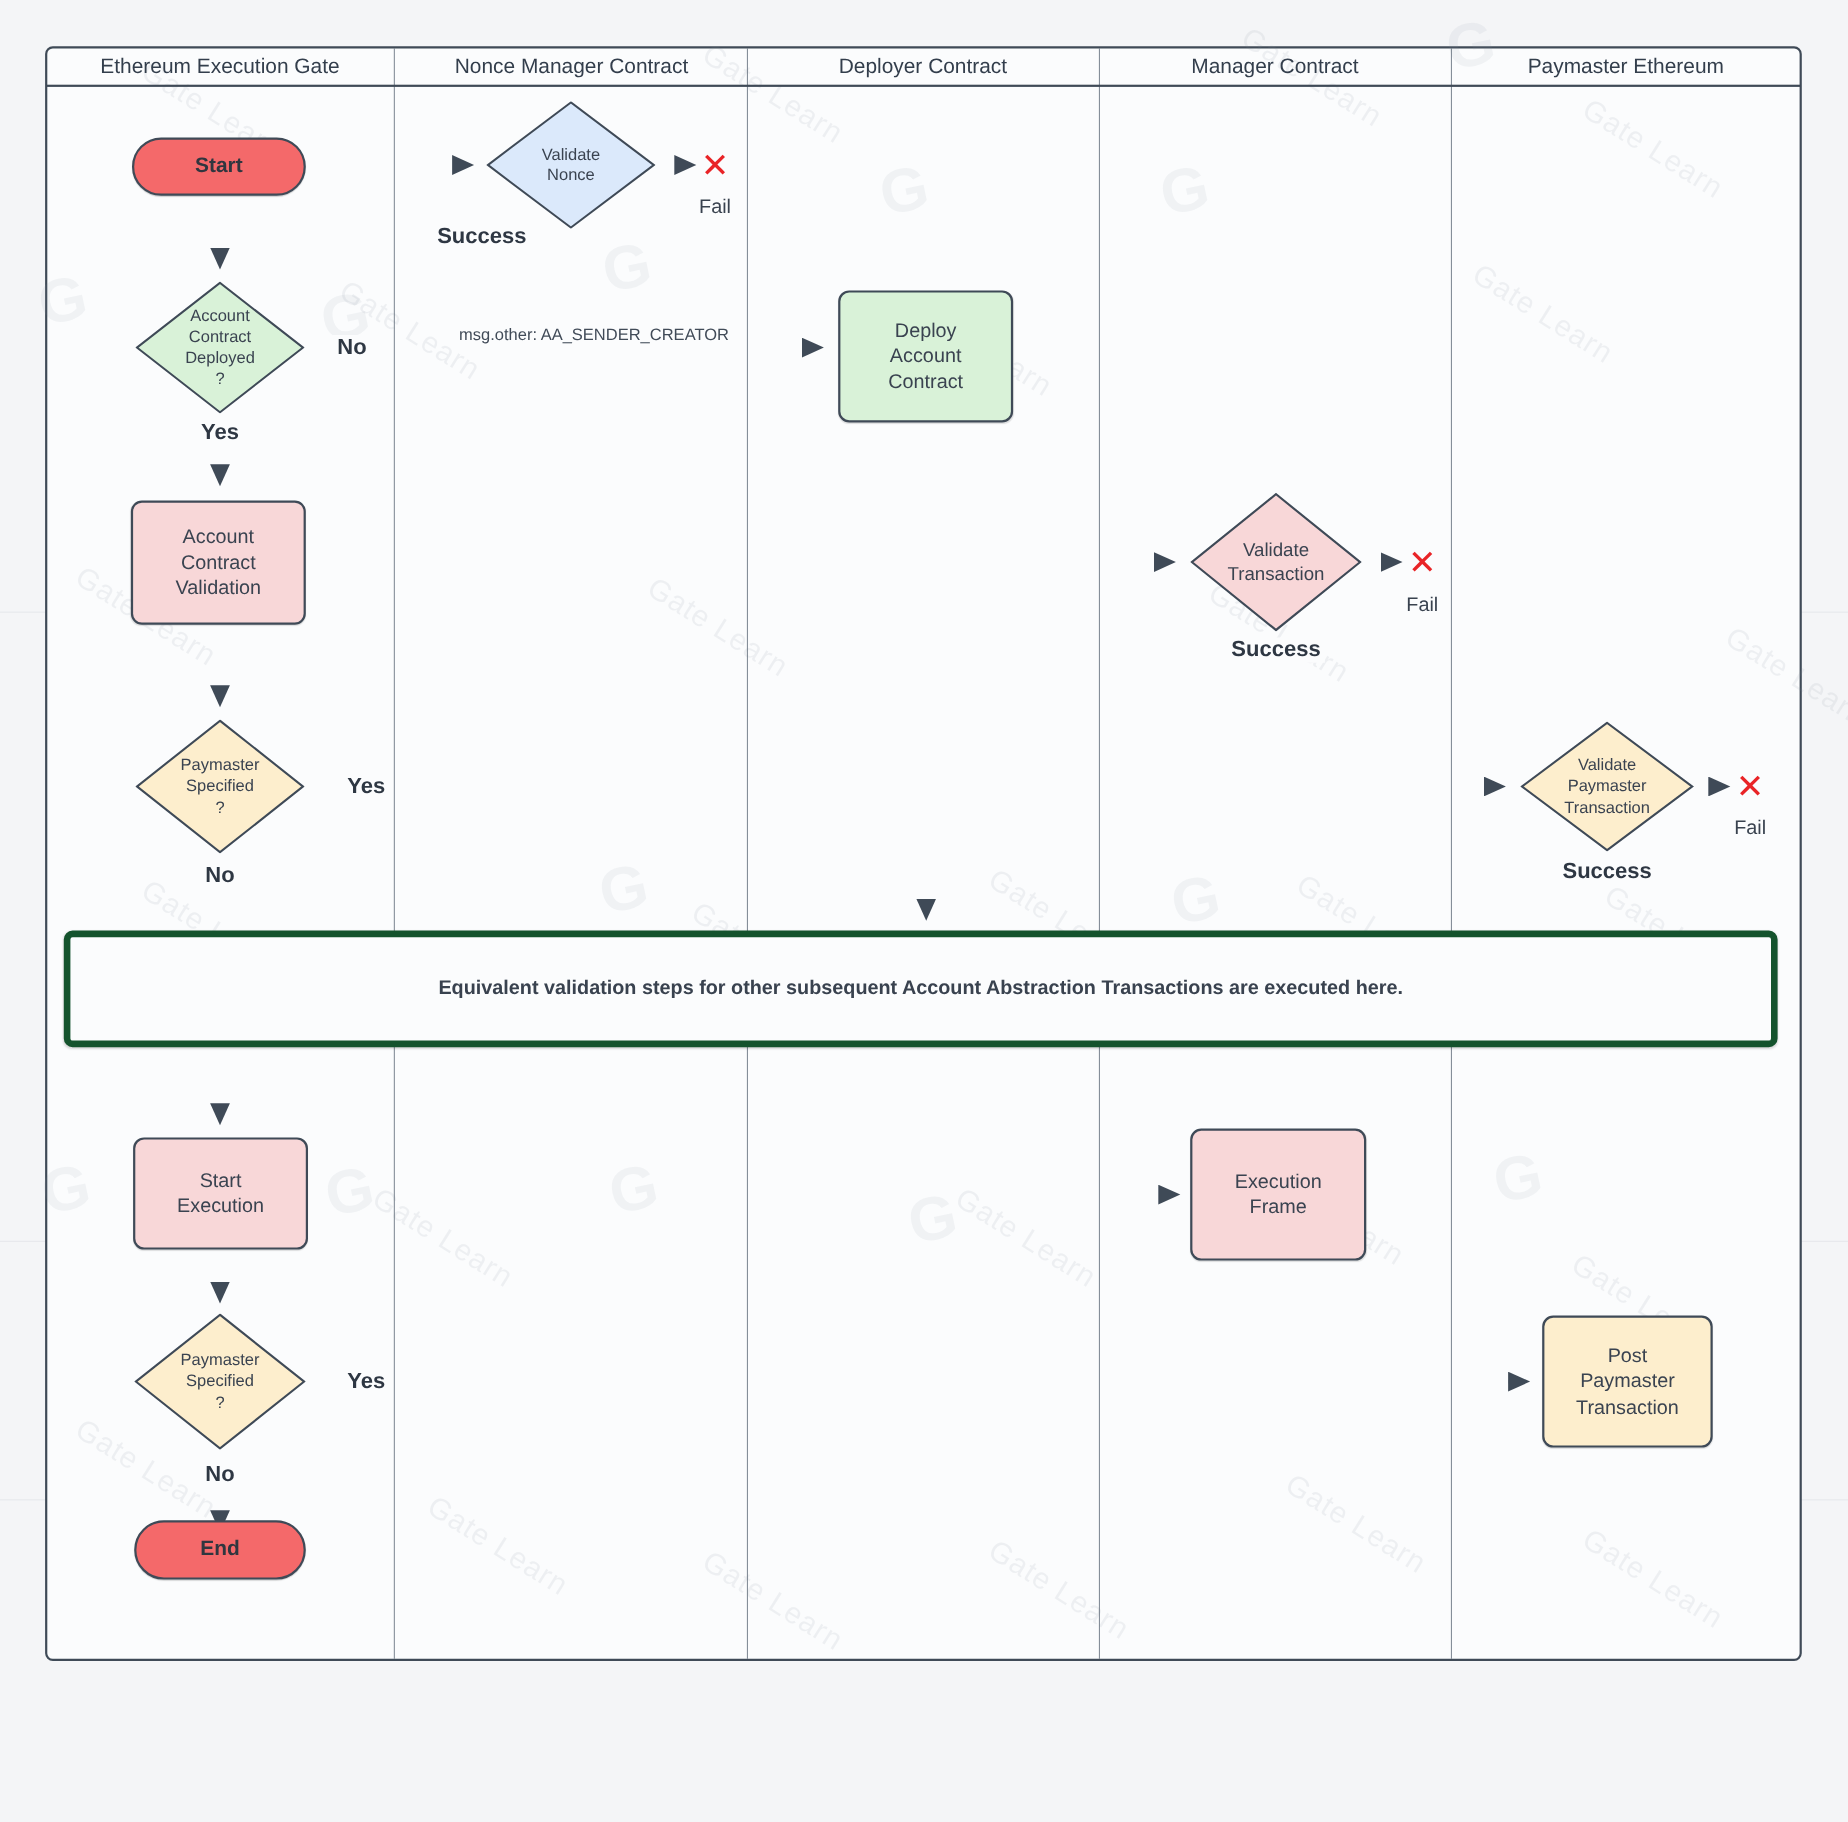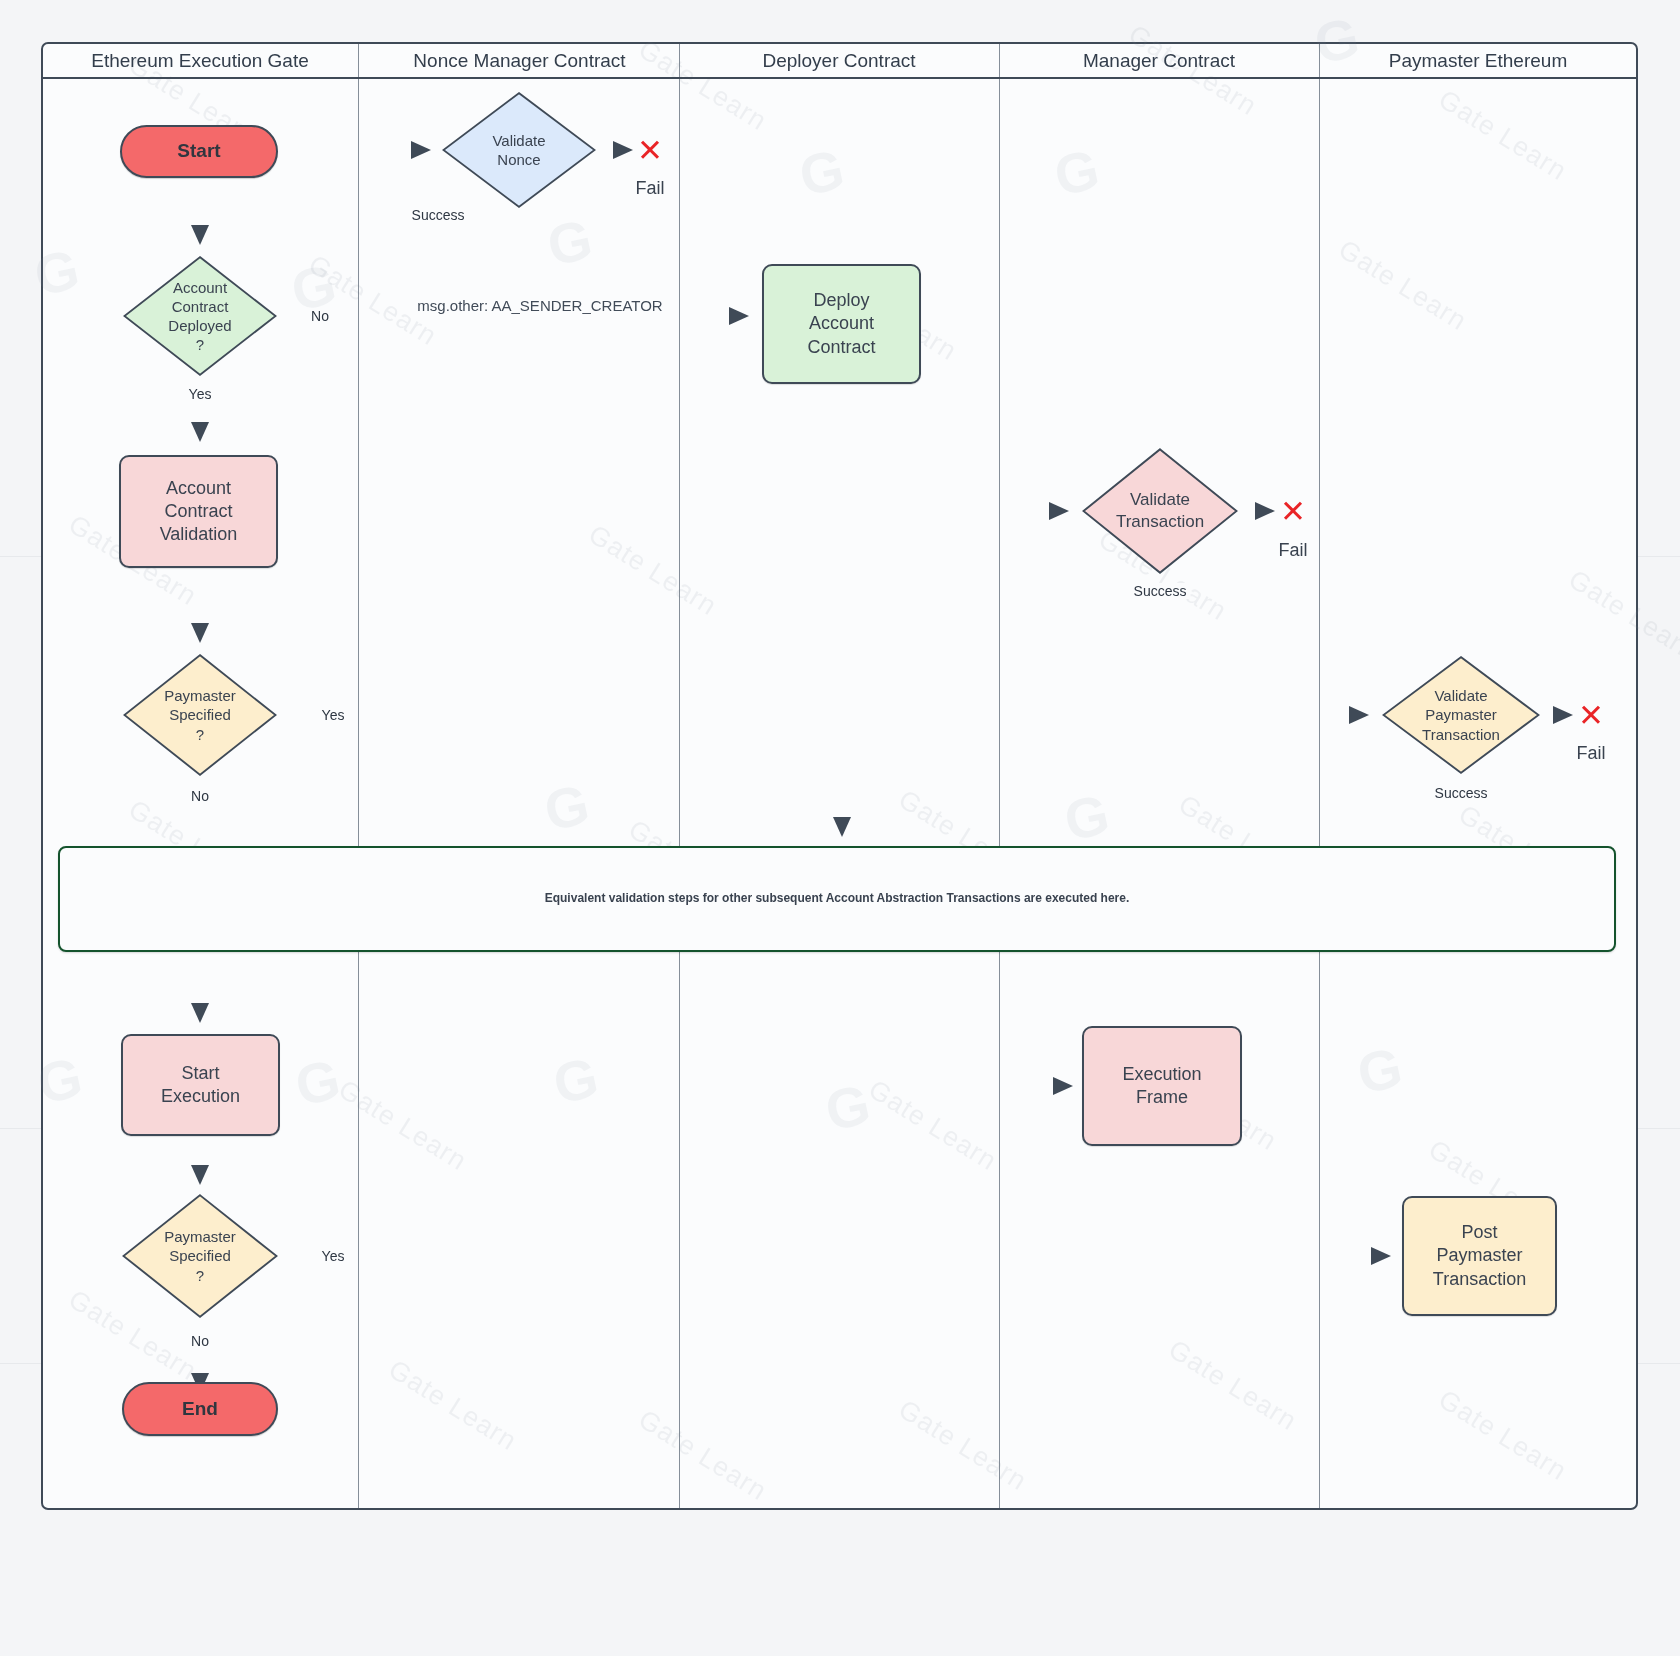--- a/index.html
+++ b/index.html
@@ -25,24 +25,24 @@
   
   .node{position:absolute;display:flex;align-items:center;justify-content:center;text-align:center;
     white-space:pre-line;box-sizing:border-box;line-height:1.28;}
   .pill{border:2px solid var(--stroke);border-radius:27px;background:var(--c-red);
     font-weight:bold;font-size:19px;color:#30363f;box-shadow:0 1px 1px rgba(0,0,0,.18);}
   .box{border:2px solid var(--stroke);border-radius:10px;font-size:18px;color:var(--text);
     box-shadow:0 1px 1px rgba(0,0,0,.12);}
   .diamond{background:transparent;font-size:15px;color:var(--text);}
   .diamond svg{position:absolute;left:0;top:0;width:100%;height:100%;}
   .diamond .dlabel{position:relative;z-index:2;}
-  .note-box{border:2px solid #14532d;border-radius:8px;background:#fbfcfd;font-weight:bold;
-    font-size:12px;color:#39424f;box-shadow:0 1px 2px rgba(0,0,0,.15);}
+  .note-box{border:6px solid #14532d;border-radius:8px;background:#fbfcfd;font-weight:bold;
+    font-size:18px;color:#39424f;box-shadow:0 1px 2px rgba(0,0,0,.15);}
   
-  .elbl{position:absolute;transform:translate(-50%,-50%);font-size:14px;font-weight:normal;color:var(--bold);
+  .elbl{position:absolute;transform:translate(-50%,-50%);font-size:20px;font-weight:bold;color:var(--bold);
     background:var(--table);padding:0 4px;white-space:nowrap;z-index:3;}
   .mlbl{position:absolute;transform:translate(-50%,-50%);font-size:15px;color:#414b58;
     background:var(--table);padding:0 3px;white-space:nowrap;z-index:3;}
   .fail{position:absolute;transform:translate(-50%,-50%);font-size:18px;color:#39424f;z-index:3;}
   .xmark{position:absolute;transform:translate(-50%,-50%);font-size:31px;color:var(--c-x);z-index:3;}
   #edges{position:absolute;left:0;top:0;z-index:1;}
   .node{z-index:2;}
 </style>
 </head>
 <body>

